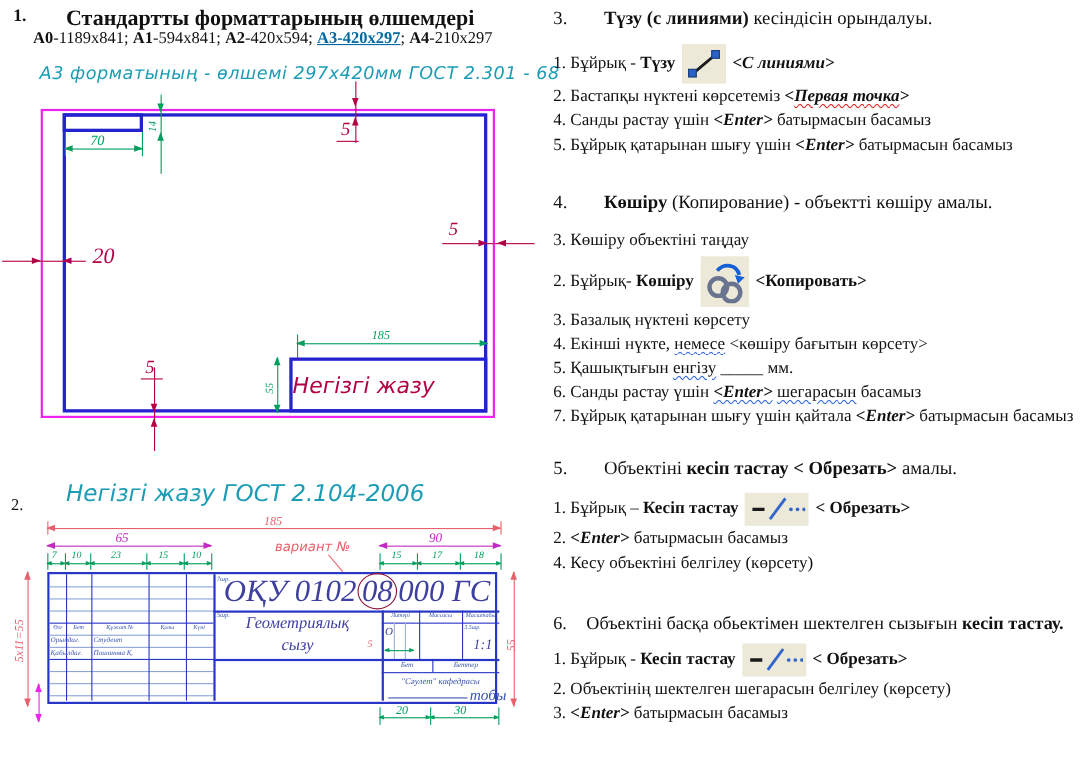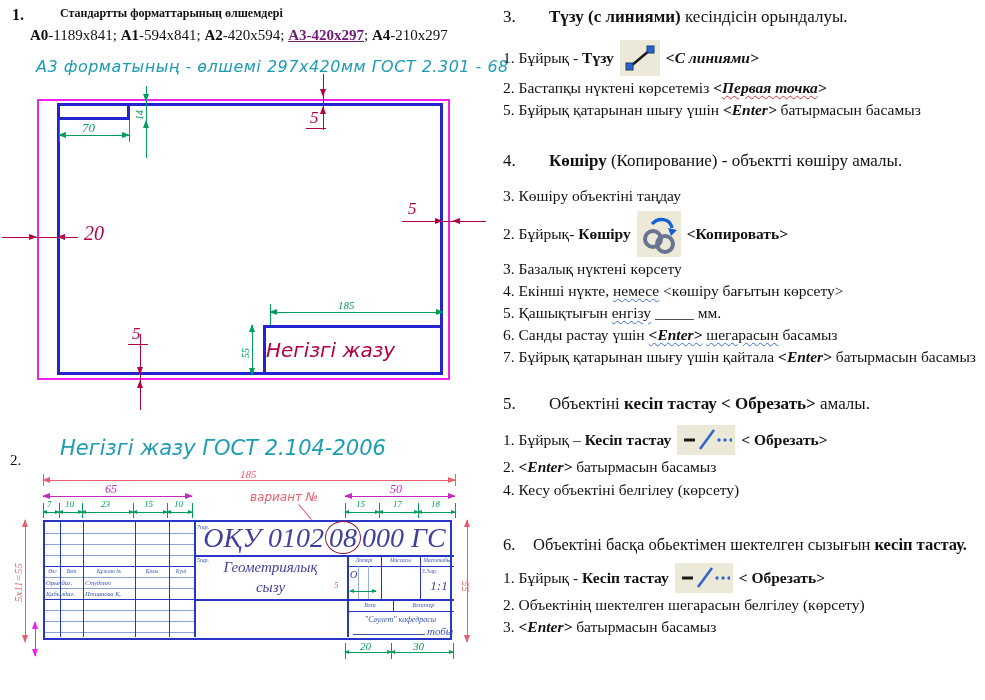--- a/index.html
+++ b/index.html
@@ -34,40 +34,40 @@
   .ar.l{border-right:8px solid currentColor;border-left:0}
   .ar.u{border-bottom:8px solid currentColor;border-top:0}
   .ar.d{border-top:8px solid currentColor;border-bottom:0}
   .it{font-style:italic}
   .rot{transform:rotate(-90deg);transform-origin:left top;white-space:nowrap}
   
   .b{font-weight:bold}
   .bi{font-weight:bold;font-style:italic}
   .ured{text-decoration:underline;text-decoration-style:wavy;text-decoration-color:#e03030;text-decoration-thickness:1px;text-underline-offset:2px}
   .ublue{text-decoration:underline;text-decoration-style:wavy;text-decoration-color:#3a6fd8;text-decoration-thickness:1px;text-underline-offset:2px}
-  .a3red{color:#701a75;text-decoration:underline}
+  .a3red{color:#0369a1;text-decoration:underline}
   
   .rcol{position:absolute;left:503px;top:2px;width:476px;font-size:15.5px;line-height:1.3}
   .sec-h{display:flex;font-size:17px}
   .sec-h .num{width:46px;flex:none}
   .step{margin-top:2px}
   .iconline{display:flex;align-items:center;margin-top:10px}
   .icon-box{display:inline-flex;align-items:center;justify-content:center;background:var(--beige);margin:0 6px;flex:none}
   
   .tbt{position:absolute;color:var(--lbl);font-style:italic;white-space:nowrap}
   .ctr{text-align:center}
   .circ{border:1.6px solid #8e1538;border-radius:50%;padding:0 3px;margin:0 1px}
 </style>
 </head>
 <body>
 
 <div class="page">
 
   <span class="abs" style="left:12px;top:6px;font-size:16px;font-weight:bold">1.</span>
-  <span class="abs" style="left:60px;top:6px;font-size:12px;font-weight:bold">Стандартты форматтарының өлшемдері</span>
+  <span class="abs" style="left:60px;top:6px;font-size:20px;font-weight:bold">Стандартты форматтарының өлшемдері</span>
   <div class="abs" style="left:30px;top:27px;font-size:15px;white-space:nowrap"><span class="b">А0</span><span>-1189х841; </span><span class="b">А1</span><span>-594х841; </span><span class="b">А2</span><span>-420х594;  </span><span class="b a3red">А3-420х297</span><span>; </span><span class="b">А4</span><span>-210х297</span></div>
 
   <div class="abs it" style="left:36px;top:57px;font-size:16px;color:var(--cyan);font-family:'DejaVu Sans',sans-serif;letter-spacing:.5px">А3 форматының  - өлшемі 297х420мм ГОСТ 2.301 - 68</div>
 
   <div class="abs" style="left:0;top:80px;width:495px;height:345px">
     <div class="abs" style="left:37px;top:19px;width:413px;height:281px;border:2px solid var(--mag)"></div>
     <div class="abs" style="left:57px;top:23px;width:386px;height:272px;border:3px solid var(--blue)"></div>
     <div class="abs" style="left:57px;top:23px;width:73px;height:17px;border:3px solid var(--blue)"></div>
 
     <div class="abs" style="color:var(--green)">
@@ -141,21 +141,21 @@
       <span class="hd" style="left:43px;top:10px;width:412px"></span>
       <span class="abs it" style="left:240px;top:-2px;font-size:11px">185</span>
     </div>
 
     <div class="abs" style="color:var(--mag2)">
       <span class="hd" style="left:43px;top:26px;width:149px"></span>
       <span class="abs it" style="left:105px;top:12px;font-size:12px">65</span>
     </div>
     <div class="abs" style="color:var(--mag2)">
       <span class="hd" style="left:345px;top:26px;width:110px"></span>
-      <span class="abs it" style="left:390px;top:12px;font-size:12px">50</span>
+      <span class="abs it" style="left:390px;top:12px;font-size:12px">90</span>
     </div>
 
     <span class="abs it" style="left:250px;top:20px;font-size:12px;color:var(--pink);font-family:'DejaVu Sans',sans-serif">вариант №</span>
     <span class="abs" style="left:299px;top:34px;width:20px;border-top:1.2px solid var(--pink);transform:rotate(50deg);transform-origin:left top"></span>
 
     <div class="abs" style="color:var(--green);font-size:9px">
       <span class="vl" style="left:43px;top:33px;height:15px"></span>
       <span class="vl" style="left:59px;top:33px;height:15px"></span>
       <span class="vl" style="left:82px;top:33px;height:15px"></span>
       <span class="vl" style="left:133px;top:33px;height:15px"></span>
@@ -239,21 +239,21 @@
       <span class="abs it" style="left:289px;top:58px;font-size:9px;color:var(--pink)">5</span>
       <span class="tbt" style="left:377px;top:46px;font-size:5.5px">3.5шр.</span>
       <span class="abs it ctr" style="left:381px;top:56px;width:26px;font-size:13px;color:var(--navy)">1:1</span>
       <span class="hl" style="left:149px;top:77px;width:260px;border-top-width:2px"></span>
       <span class="vl" style="left:348px;top:77px;height:12px;border-left-width:1.4px"></span>
       <span class="tbt ctr" style="left:302px;top:79px;width:46px;font-size:6.5px">Бет</span>
       <span class="tbt ctr" style="left:348px;top:79px;width:61px;font-size:6.5px">Беттер</span>
       <span class="hl" style="left:302px;top:89px;width:107px;border-top-width:1.4px"></span>
       <span class="tbt ctr" style="left:302px;top:93px;width:107px;font-size:8px">"Сәулет" кафедрасы</span>
       <span class="hl" style="left:308px;top:112px;width:72px;color:var(--lbl)"></span>
-      <span class="tbt" style="left:382px;top:103px;font-size:11px">тобы</span>
+      <span class="tbt" style="left:382px;top:103px;font-size:14px">тобы</span>
     </div>
 
     <div class="abs" style="color:var(--green)">
       <span class="vl" style="left:345px;top:173px;height:16px"></span>
       <span class="vl" style="left:391px;top:173px;height:16px"></span>
       <span class="vl" style="left:453px;top:173px;height:16px"></span>
       <span class="hd sm" style="left:345px;top:182px;width:46px"></span>
       <span class="hd sm" style="left:391px;top:182px;width:62px"></span>
       <span class="abs it" style="left:360px;top:170px;font-size:11px">20</span>
       <span class="abs it" style="left:413px;top:170px;font-size:11px">30</span>
@@ -285,20 +285,21 @@
       <span class="icon-box" style="width:40px;height:36px">
         <svg width="34" height="30" viewBox="0 0 34 30">
             <line x1="8" y1="23" x2="27" y2="7" stroke="#1a1a1a" stroke-width="2.6"></line>
             <rect x="3" y="20" width="7" height="7" fill="#2a62c8" stroke="#163a7a"></rect>
             <rect x="24" y="3" width="7" height="7" fill="#2a62c8" stroke="#163a7a"></rect>
           </svg>
       </span>
       <span><span class="bi"> &lt;С линиями&gt;</span></span>
     </div>
     <div class="step"><span>2. Бастапқы нүктені көрсетеміз  </span><span class="bi">&lt;</span><span class="bi ured">Первая точка</span><span class="bi">&gt;</span></div>
+    <div class="step"><span>4. Санды растау үшін </span><span class="bi">&lt;Enter&gt;</span><span> батырмасын басамыз</span></div>
     <div class="step"><span>5. Бұйрық қатарынан шығу үшін </span><span class="bi">&lt;Enter&gt;</span><span> батырмасын басамыз</span></div>
 
     <div class="sec-h" style="margin-top:30px">
       <span class="num">4.</span>
       <span><span class="b">Көшіру</span><span> (Копирование) - объектті көшіру амалы.</span></span>
     </div>
     <div class="step" style="margin-top:14px"><span>3. Көшіру объектіні таңдау</span></div>
     <div class="iconline" style="margin-top:4px">
       <span><span>2. Бұйрық- </span><span class="b">Көшіру</span></span>
       <span class="icon-box" style="width:44px;height:46px">

